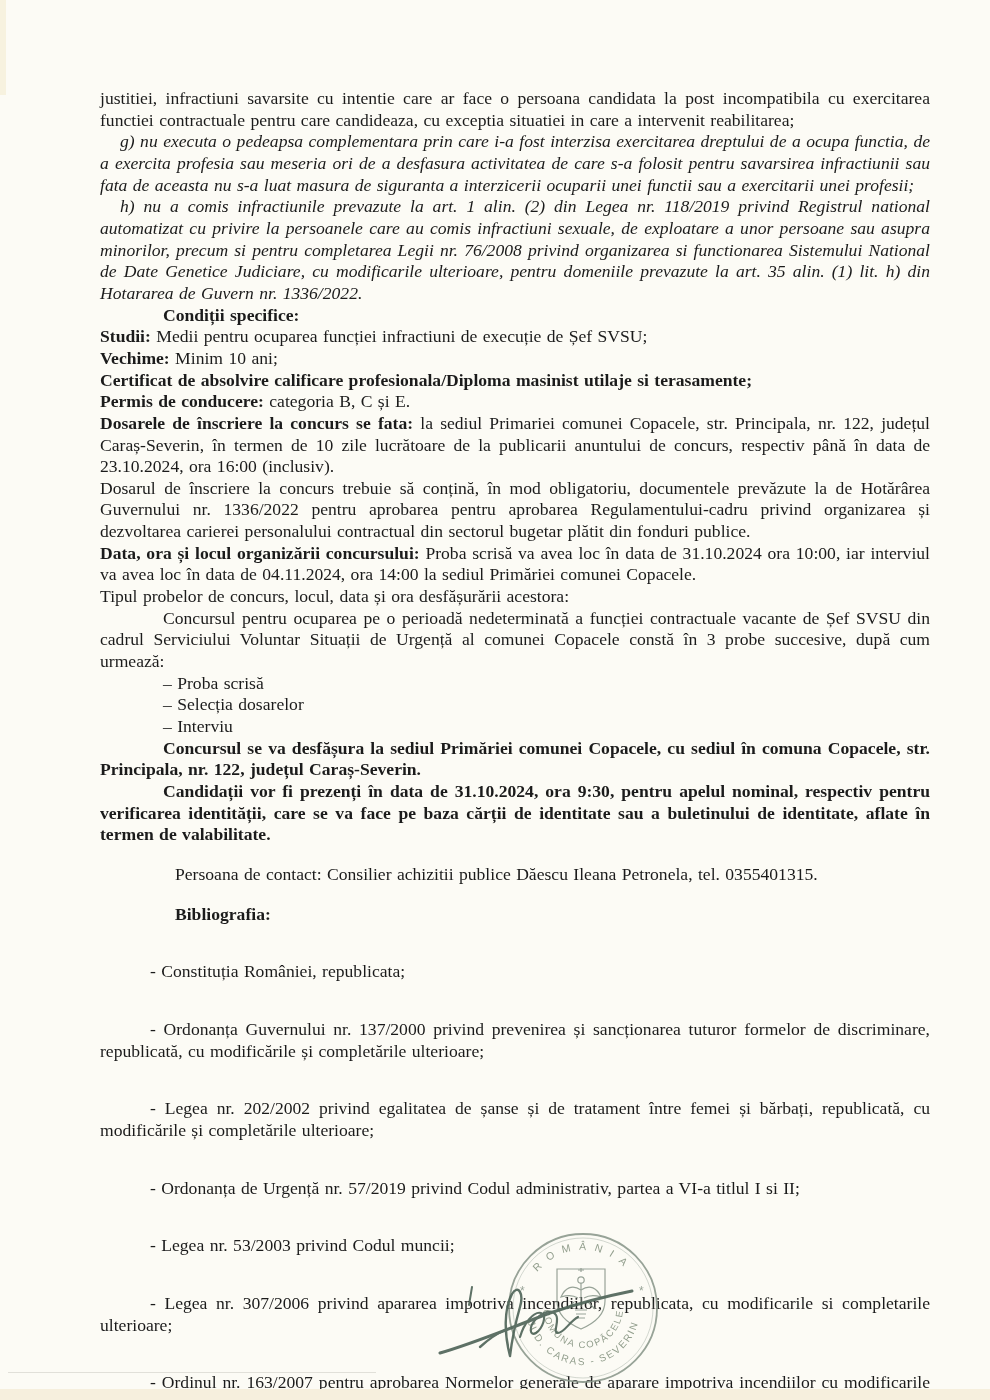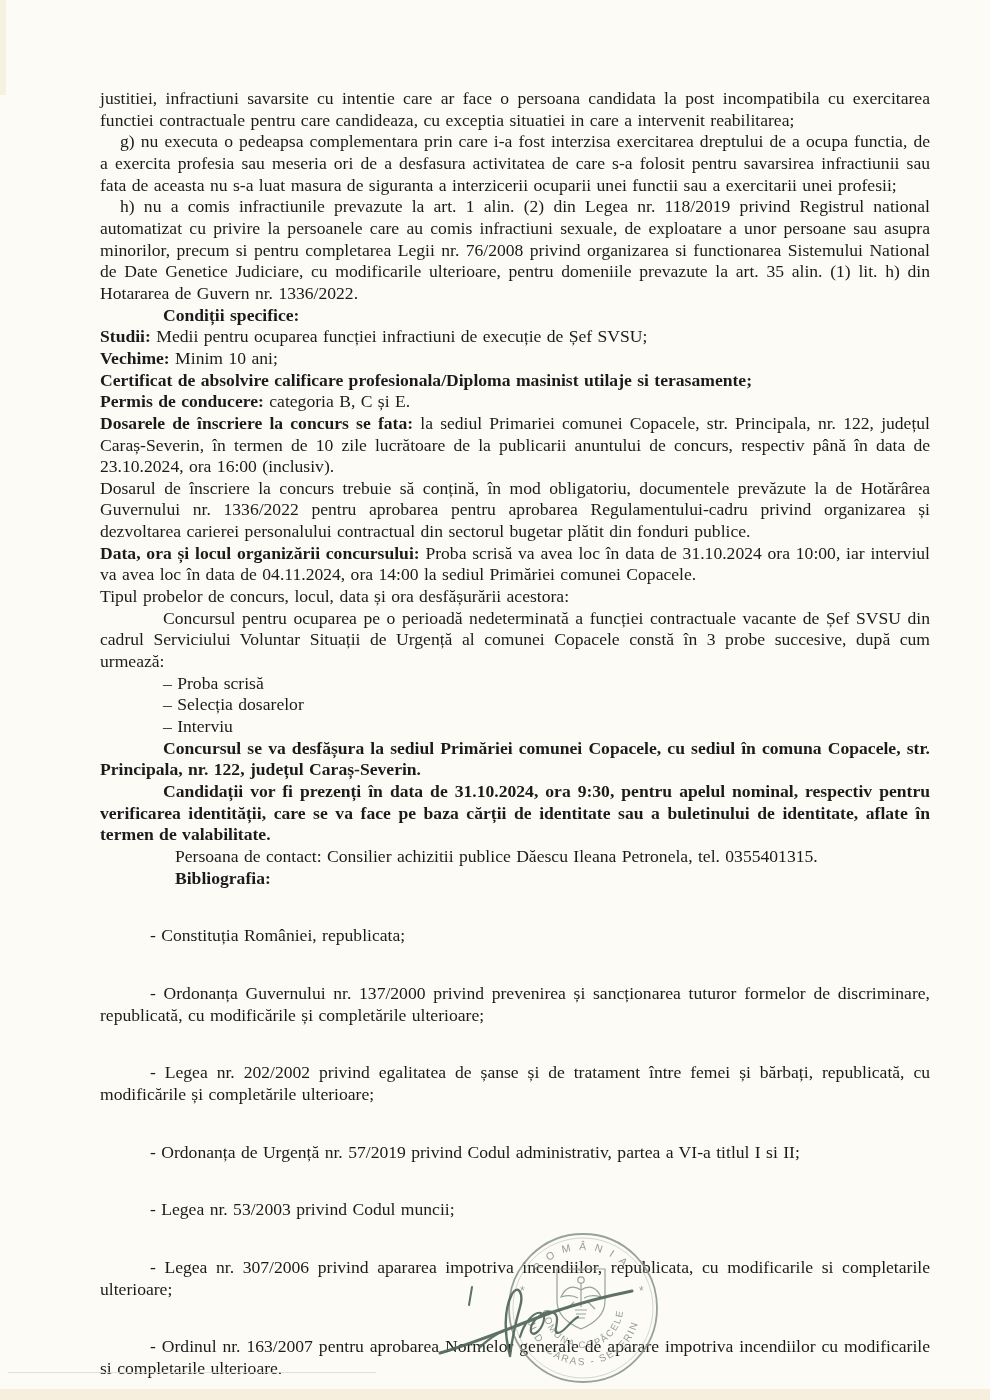--- a/index.html
+++ b/index.html
@@ -10,23 +10,23 @@
     color:#1b1b1b;
   }
   .doc{
     position:absolute;left:100px;top:88px;width:830px;
   }
   .para{
     margin:0;font-size:17.6px;line-height:21.65px;text-align:justify;
     word-spacing:1px;
   }
   .ind-none{text-indent:0;}
-  .ind-xs{text-indent:20px;}
+  .ind-xs{text-indent:20px;font-style:italic;}
   .ind-tab{text-indent:63px;}
-  .ind-lg{text-indent:75px;}
+  .ind-lg{text-indent:75px;margin-top:18px;}
   .ind-sm{text-indent:50px;margin-top:36px;}
   .bold{font-weight:bold;}
   .sig-block{margin-top:24px;text-align:center;}
   .sig-title{
     font-weight:bold;font-size:24px;line-height:25px;letter-spacing:.2px;
     margin:0;
   }
   .sig-name{
     font-size:17.5px;line-height:24px;letter-spacing:1px;margin:0;text-align:right;
   }

